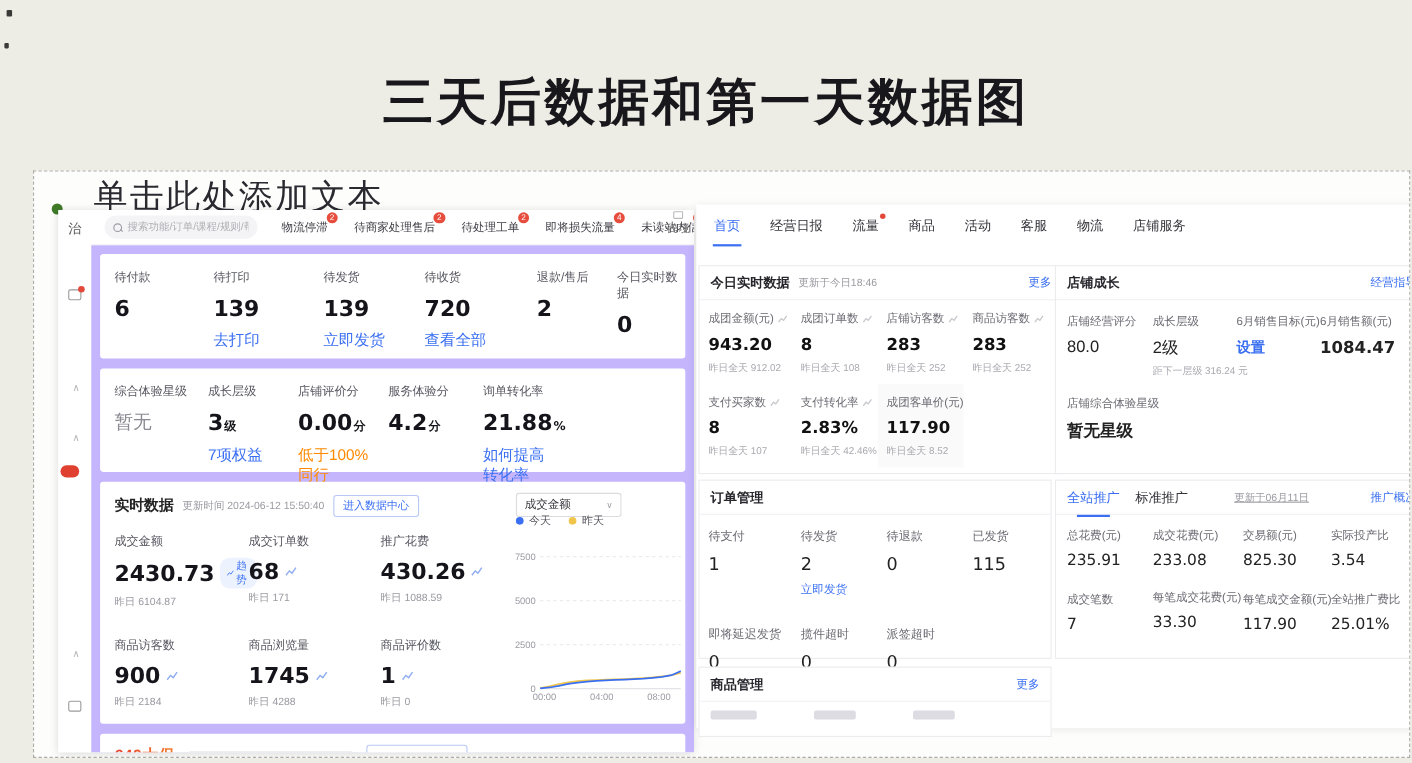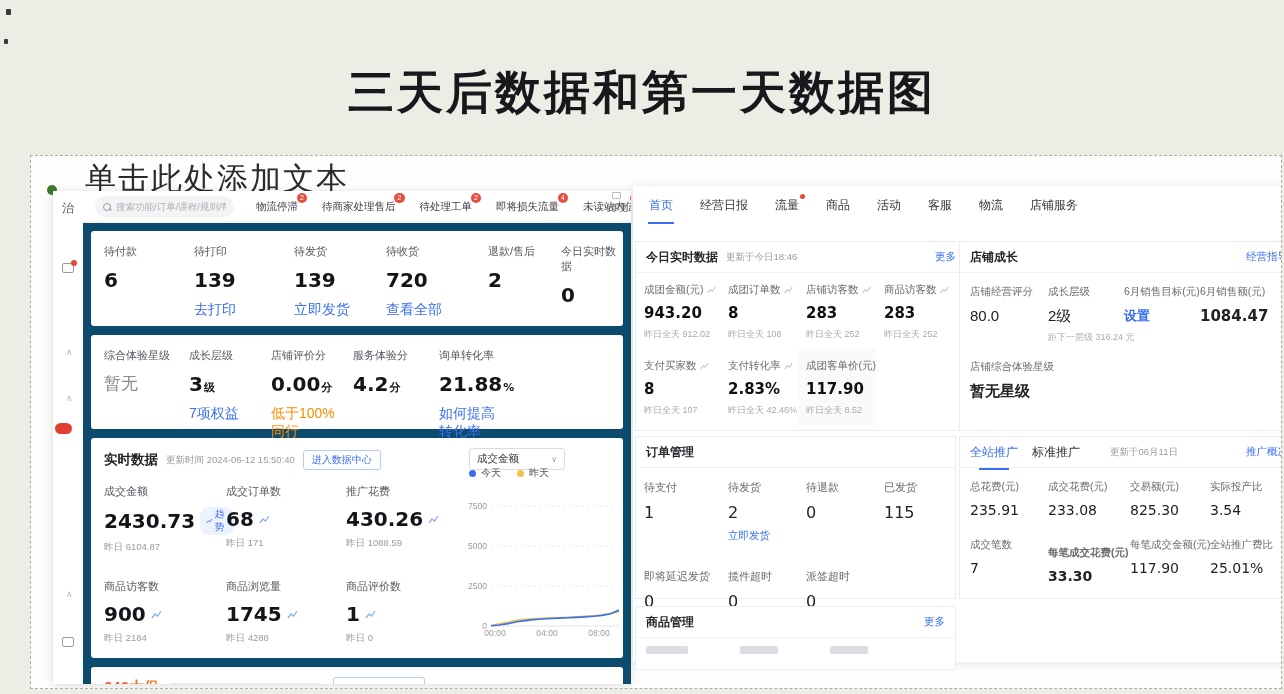--- a/index.html
+++ b/index.html
@@ -47,21 +47,21 @@
   .mag { position:relative; width:8px; height:8px; flex:0 0 auto; }
   .mag::before { content:""; position:absolute; left:0; top:0; width:6px; height:6px; border:1px solid #9a9aa2; border-radius:50%; }
   .mag::after { content:""; position:absolute; left:6px; top:6px; width:3px; height:1px; background:#9a9aa2; transform:rotate(45deg); }
   .search-pill input { border:none; outline:none; background:transparent; font-size:9.5px; color:#666; width:110px; font-family:inherit; }
   .search-pill input::placeholder { color:#b0b0b6; }
   .tb-items { display:flex; gap:24px; margin-left:22px; }
   .tb-item { position:relative; font-size:10.5px; color:#3c3c44; white-space:nowrap; cursor:pointer; }
   .tb-badge { position:absolute; top:-7px; right:-9px; background:#e64d3d; color:#fff; font-size:7.5px; line-height:10px; padding:0 3px; border-radius:6px; }
   .tb-right { position:absolute; right:4px; top:10px; font-size:10px; color:#666; }
   .tb-mini-ico { position:absolute; right:10px; top:1px; width:9px; height:7px; border:1px solid #bbb; border-radius:1px; }
-  .ld-body { position:absolute; left:30px; top:32px; right:0; bottom:0; background:#0c4a6e; padding:8px; overflow:hidden; }
+  .ld-body { position:absolute; left:30px; top:32px; right:0; bottom:0; background:#c4b5fd; padding:8px; overflow:hidden; }
   .card { background:#fff; border-radius:3px; }
   .card1 { height:95px; display:grid; grid-template-columns:90px 100px 92px 102px 73px 1fr; padding:13px 0 0 13px; }
   .stat-label { font-size:11px; color:#565660; }
   .stat-value { font-size:20px; font-weight:700; color:#14141a; margin-top:9px; font-family:"DejaVu Sans",sans-serif; }
   .stat-link { font-size:14px; color:#3a6ff2; margin-top:9px; cursor:pointer; }
   .card2 { height:94px; margin-top:9px; display:grid; grid-template-columns:85px 82px 82px 86px 80px 1fr; }
   .card2 .cell { padding:13px 0 0 13px; }
   .card2 .cell.hl { background:#f7f8fa; }
   .v-muted { color:#8a8a92; font-weight:400; font-size:17px; }
   .v-unit { font-size:11px; font-weight:700; margin-left:1px; }
@@ -128,21 +128,21 @@
   .gw-value { font-size:15px; color:#222; margin-top:8px; }
   .gw-sub { font-size:9px; color:#a9a9b0; margin-top:5px; white-space:nowrap; }
   .gw-set { font-size:13px; font-weight:700; color:#3a6ff2; margin-top:8px; cursor:pointer; }
   .gw-bold { font-weight:700; font-family:"DejaVu Sans",sans-serif; }
   .gw-star { position:absolute; left:10px; top:118px; }
   .sec5 { left:326px; top:250px; width:340px; height:163px; }
   .pm-head { height:31px; display:flex; align-items:center; padding:0 10px; border-bottom:1px solid #f1f1f4; }
   .pm-tab { font-size:12px; color:#33333a; cursor:pointer; position:relative; margin-right:14px; }
   .pm-tab.active { color:#3a6ff2; }
   .pm-tab.active::after { content:""; position:absolute; left:50%; transform:translateX(-50%); bottom:-9px; width:30px; height:2px; background:#3a6ff2; }
-  .pm-updated { font-size:9.5px; color:#9a9aa2; margin-left:16px; }
+  .pm-updated { font-size:9.5px; color:#9a9aa2; margin-left:28px;text-decoration:underline; }
   .pm-link { margin-left:auto; font-size:10.5px; color:#3a6ff2; cursor:pointer; }
   .pm-grid { display:grid; grid-template-columns:78px 82px 80px 1fr; padding:12px 0 0 10px; row-gap:0; }
   .pm-cell { padding-bottom:14px; }
   .pm-label { font-size:10.5px; color:#6b6b73; white-space:nowrap; }
   .pm-value { font-size:14px; color:#222; margin-top:8px; font-family:"DejaVu Sans",sans-serif; }
 </style>
 </head>
 <body>
 
 <div class="speck" style="left:6px;top:9px;width:5px;height:6px;"></div>
@@ -551,21 +551,21 @@
           <div class="pm-value">825.30</div>
         </div>
         <div class="pm-cell">
           <div class="pm-label">实际投产比</div>
           <div class="pm-value">3.54</div>
         </div>
         <div class="pm-cell" style="margin-top:6px;">
           <div class="pm-label">成交笔数</div>
           <div class="pm-value">7</div>
         </div>
-        <div class="pm-cell" style="margin-top:14px;font-weight:bold;">
+        <div class="pm-cell" style="margin-top:4px;">
           <div class="pm-label">每笔成交花费(元)</div>
           <div class="pm-value">33.30</div>
         </div>
         <div class="pm-cell" style="margin-top:6px;">
           <div class="pm-label">每笔成交金额(元)</div>
           <div class="pm-value">117.90</div>
         </div>
         <div class="pm-cell" style="margin-top:6px;">
           <div class="pm-label">全站推广费比</div>
           <div class="pm-value">25.01%</div>

